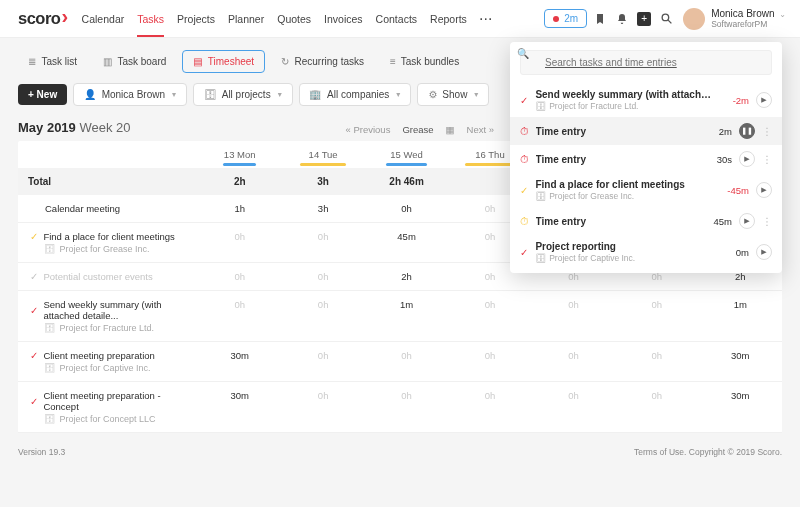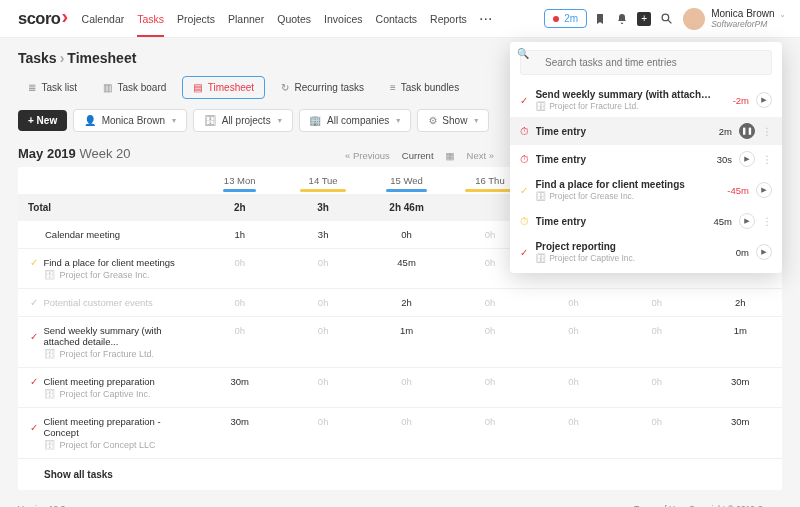--- a/index.html
+++ b/index.html
@@ -14,21 +14,21 @@
   .nav-more { color: #444; letter-spacing: 1px; font-weight: bold; cursor: pointer; }
   .spacer { flex: 1; }
   .timer-chip { border: 1px solid #4aa0e8; border-radius: 4px; padding: 3px 8px; color: #4aa0e8; display: flex; align-items: center; gap: 5px; font-size: 10px; margin-right: 6px; }
   .timer-chip .rec { width: 6px; height: 6px; border-radius: 50%; background: #e63946; }
   .top-icons { display: flex; gap: 8px; align-items: center; margin-right: 10px; }
   .top-ico { width: 14px; height: 14px; display: flex; align-items: center; justify-content: center; color: #555; }
   .plus-box { width: 14px; height: 14px; background: #333; border-radius: 2px; color:#fff; display:flex; align-items:center; justify-content:center; font-size:10px; }
   .user { display: flex; align-items: flex-start; gap: 6px; }
   .avatar { width: 22px; height: 22px; border-radius: 50%; background: #e8bfa0; }
   .user-name { font-size: 10px; line-height: 1.1; }
-  .user-sub { font-size: 8.5px; color: #888; font-style: italic; }
+  .user-sub { font-size: 8.5px; color: #888; }
   .page { padding: 12px 18px; }
   .crumbs { font-size: 14px; font-weight: 600; color: #2d2d2d; margin-bottom: 10px; }
   .crumbs .sep { color: #aaa; margin: 0 3px; }
   .viewtabs { display: flex; gap: 6px; align-items: center; margin-bottom: 10px; }
   .vtab { display: flex; align-items: center; gap: 5px; padding: 5px 10px; font-size: 10px; color: #444; border-radius: 4px; cursor:pointer; }
   .vtab.active { border: 1px solid #4aa0e8; color: #e63946; }
   .vtab .vico { color: #888; font-size: 10px; }
   .vtab.active .vico { color: #e63946; }
   .controls { display: flex; gap: 6px; align-items: center; margin-bottom: 14px; }
   .btn { padding: 5px 10px; border-radius: 4px; font-size: 10px; display: flex; align-items: center; gap: 5px; cursor:pointer; }
@@ -61,21 +61,21 @@
   .tlabel.ghost .ln1 span { color: #c5c5c5; }
   .chk { color: #e63946; font-size: 10px; }
   .chk.y { color: #f7c948; }
   .chk.g { color: #ccc; }
   .case { color: #bbb; }
   .showall { padding: 10px 26px; font-size: 10px; font-weight: 600; cursor:pointer; }
   .footer { padding-top: 14px; display: flex; font-size: 8.5px; color: #888; }
   
   .popover { position: absolute; top: 42px; right: 18px; width: 272px; background: #fff; border-radius: 4px; box-shadow: 0 6px 24px rgba(0,0,0,0.18); padding-bottom: 4px; }
   .pop-search { padding: 8px 10px; }
-  .pop-search input { width: 100%; border: 1px solid #eee; background: #f7f7f7; border-radius: 3px; padding: 6px 8px 6px 24px; font-size: 10px; color: #555; }
+  .pop-search input { width: 100%; border: 1px solid #eee; background: #f7f7f7; border-radius: 3px; padding: 6px 8px 6px 24px; font-size: 10px; color: #555; text-decoration: underline; }
   .pop-search-wrap { position: relative; }
   .pop-search-ico { position: absolute; left: 7px; top: 6px; color: #bbb; font-size: 10px; }
   .pitem { display: flex; align-items: center; padding: 6px 10px; gap: 7px; font-size: 10px; }
   .pitem.sel { background: #f3f3f3; }
   .pitem .main { flex: 1; min-width: 0; }
   .pitem .t1 { font-weight: 600; white-space: nowrap; overflow: hidden; text-overflow: ellipsis; }
   .pitem .t2 { color: #aaa; font-size: 8.5px; display: flex; gap: 3px; align-items: center; margin-top: 1px; }
   .pitem .dur { font-size: 9.5px; min-width: 30px; text-align: right; }
   .pitem .dur.neg { color: #e63946; }
   .pitem .pbtn { width: 16px; height: 16px; border-radius: 50%; border: 1px solid #ddd; display:flex; align-items:center; justify-content:center; font-size: 7px; color:#666; }
@@ -132,23 +132,20 @@
   <div class="user">
     <div class="avatar"></div>
     <div>
       <div class="user-name"><span>Monica Brown</span> <span class="caret">⌄</span></div>
       <div class="user-sub">SoftwareforPM</div>
     </div>
   </div>
 </div>
 
 <div class="page">
-  <div class="crumbs">
-    <span>Tasks</span><span class="sep">›</span><span>Timesheet</span>
-  </div>
 
   <div class="viewtabs">
     <div class="vtab">
         <span class="vico">≣</span>
         <span>Task list</span>
       </div>
     <div class="vtab">
         <span class="vico">▥</span>
         <span>Task board</span>
       </div>
@@ -187,21 +184,21 @@
         <span class="fico">⚙</span>
         <span>Show</span>
         <span class="caret">▾</span>
       </div>
   </div>
 
   <div class="period-row">
     <div class="period"><span>May 2019</span> <span class="wk">Week 20</span></div>
     <div class="pager">
       <span>« Previous</span>
-      <span class="current">Current</span>
+      <span class="current">Grease</span>
       <span class="cal-ico">▦</span>
       <span>Next »</span>
     </div>
   </div>
 
   <div class="sheet">
     <div class="days-head">
       <div></div>
       <div class="day-col"><span>13 Mon</span><div class="dbar db-blue" style="width:40%"></div></div>
       <div class="day-col"><span>14 Tue</span><div class="dbar db-yel" style="width:55%"></div></div>
@@ -322,21 +319,20 @@
           </div>
           <div class="v">30m</div>
           <div>0h</div>
           <div>0h</div>
           <div>0h</div>
           <div>0h</div>
           <div>0h</div>
           <div class="v">30m</div>
         </div>
       </div>
-    <div class="showall">Show all tasks</div>
   </div>
 
   <div class="footer">
     <span>Version 19.3</span>
     <span class="spacer"></span>
     <span>Terms of Use. Copyright © 2019 Scoro.</span>
   </div>
 </div>
 
 <div class="popover">

